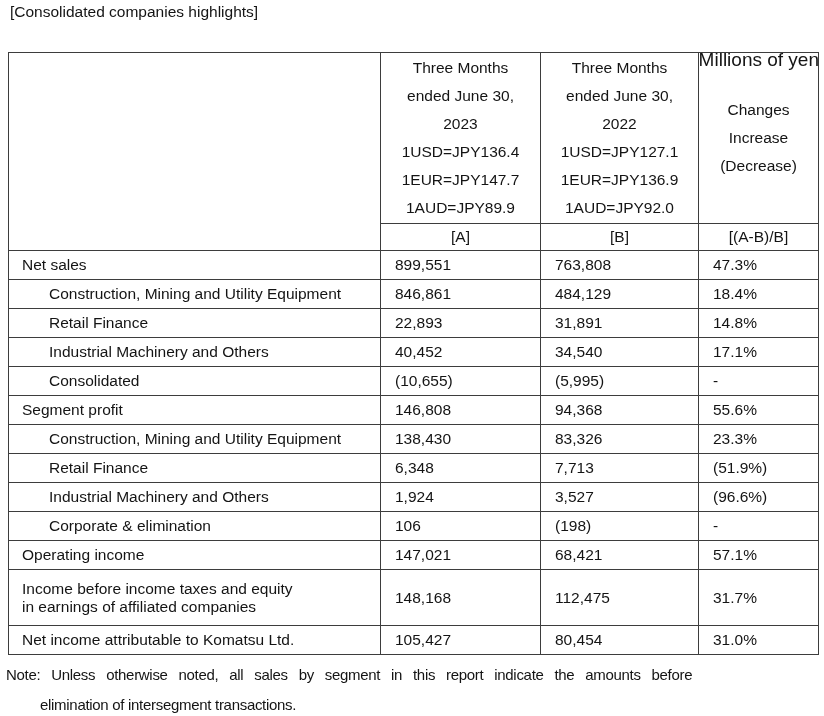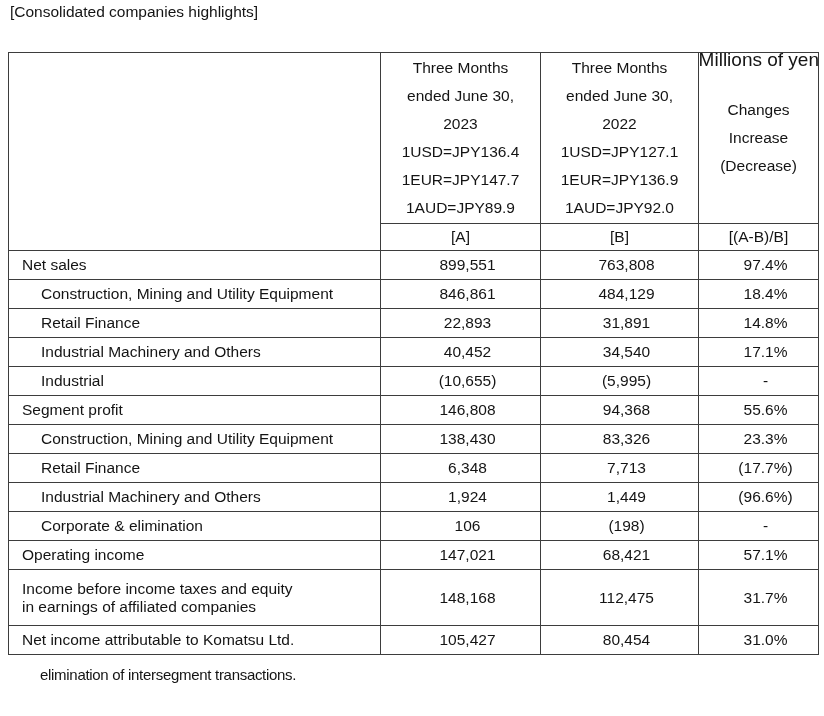--- a/index.html
+++ b/index.html
@@ -20,22 +20,22 @@
   }
   .fin th.period{
     height:170px;text-align:center;white-space:pre-line;line-height:28px;
   }
   .fin tr.keys th{height:26px;text-align:center;}
   .col-a{border-left:3px solid #000;border-right:3px solid #000;font-weight:bold;}
   .top-a{border-top:3px solid #000;}
   .bottom-a{border-bottom:3px solid #000;}
   .fin td{height:28px;}
   .fin td.label{text-align:left;padding-left:13px;}
-  .fin td.label.sub{padding-left:32px;}
-  .fin td.num{text-align:center;padding-left:14px;}
+  .fin td.label.sub{padding-left:40px;}
+  .fin td.num{padding-left:14px;}
   .fin tr.tall td{height:55px;}
   .fin tr.tall td.label{white-space:pre-line;line-height:18px;}
 
   .note{position:absolute;left:6px;top:660px;width:806px;margin:0;
         font-size:15px;line-height:30px;letter-spacing:-0.3px;}
   .note-line1{display:block;word-spacing:7px;}
   .note-line2{display:block;padding-left:34px;}
 </style>
 </head>
 <body>
@@ -73,68 +73,68 @@
       <th class="col-a">[A]</th>
       <th>[B]</th>
       <th>[(A-B)/B]</th>
     </tr>
   </thead>
   <tbody>
     <tr>
       <td class="label">Net sales</td>
       <td class="num col-a">899,551</td>
       <td class="num">763,808</td>
-      <td class="num">97.4%</td>
+      <td class="num">47.3%</td>
     </tr>
     <tr>
       <td class="label sub">Construction, Mining and Utility Equipment</td>
       <td class="num col-a">846,861</td>
       <td class="num">484,129</td>
       <td class="num">18.4%</td>
     </tr>
     <tr>
       <td class="label sub">Retail Finance</td>
       <td class="num col-a">22,893</td>
       <td class="num">31,891</td>
       <td class="num">14.8%</td>
     </tr>
     <tr>
       <td class="label sub">Industrial Machinery and Others</td>
       <td class="num col-a">40,452</td>
       <td class="num">34,540</td>
       <td class="num">17.1%</td>
     </tr>
     <tr>
-      <td class="label sub">Industrial</td>
+      <td class="label sub">Consolidated</td>
       <td class="num col-a">(10,655)</td>
       <td class="num">(5,995)</td>
       <td class="num">-</td>
     </tr>
     <tr>
       <td class="label">Segment profit</td>
       <td class="num col-a">146,808</td>
       <td class="num">94,368</td>
       <td class="num">55.6%</td>
     </tr>
     <tr>
       <td class="label sub">Construction, Mining and Utility Equipment</td>
       <td class="num col-a">138,430</td>
       <td class="num">83,326</td>
       <td class="num">23.3%</td>
     </tr>
     <tr>
       <td class="label sub">Retail Finance</td>
       <td class="num col-a">6,348</td>
       <td class="num">7,713</td>
-      <td class="num">(17.7%)</td>
+      <td class="num">(51.9%)</td>
     </tr>
     <tr>
       <td class="label sub">Industrial Machinery and Others</td>
       <td class="num col-a">1,924</td>
-      <td class="num">1,449</td>
+      <td class="num">3,527</td>
       <td class="num">(96.6%)</td>
     </tr>
     <tr>
       <td class="label sub">Corporate &amp; elimination</td>
       <td class="num col-a">106</td>
       <td class="num">(198)</td>
       <td class="num">-</td>
     </tr>
     <tr>
       <td class="label">Operating income</td>
@@ -152,14 +152,15 @@
     <tr>
       <td class="label">Net income attributable to Komatsu Ltd.</td>
       <td class="num col-a bottom-a">105,427</td>
       <td class="num">80,454</td>
       <td class="num">31.0%</td>
     </tr>
   </tbody>
 </table>
 
 <p class="note">
+  <span class="note-line1">Note: Unless otherwise noted, all sales by segment in this report indicate the amounts before</span>
   <span class="note-line2">elimination of intersegment transactions.</span>
 </p>
 
 </body></html>

